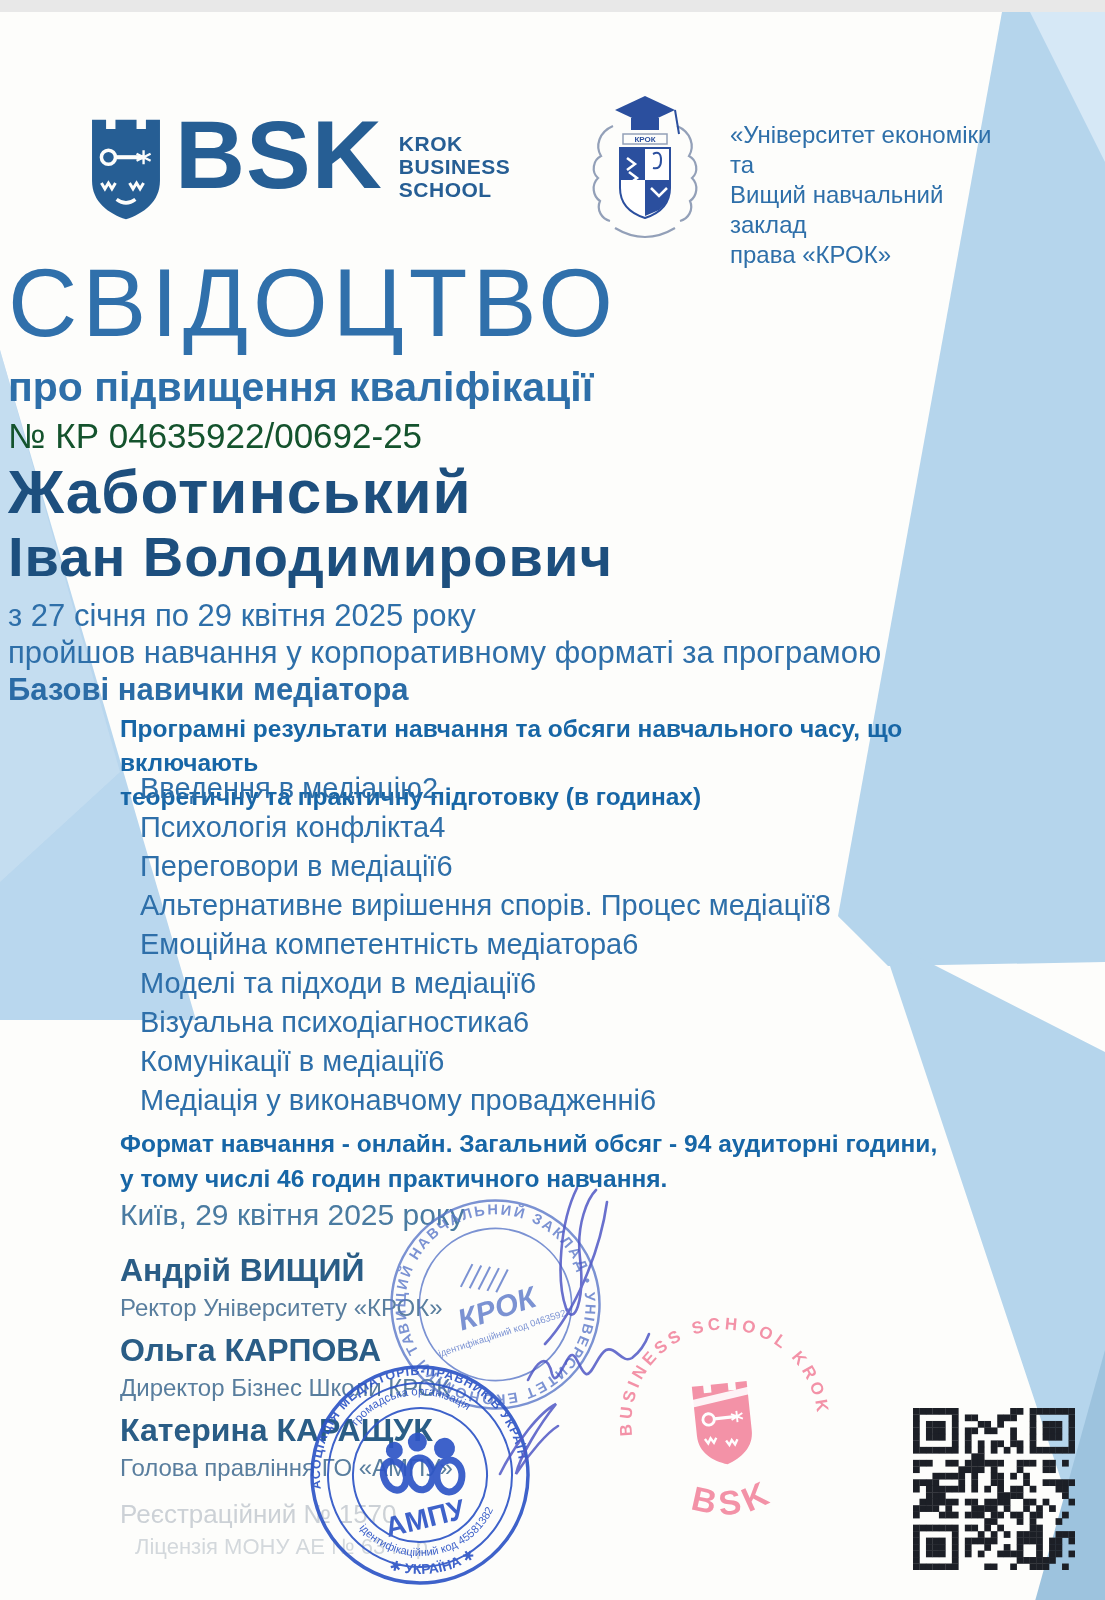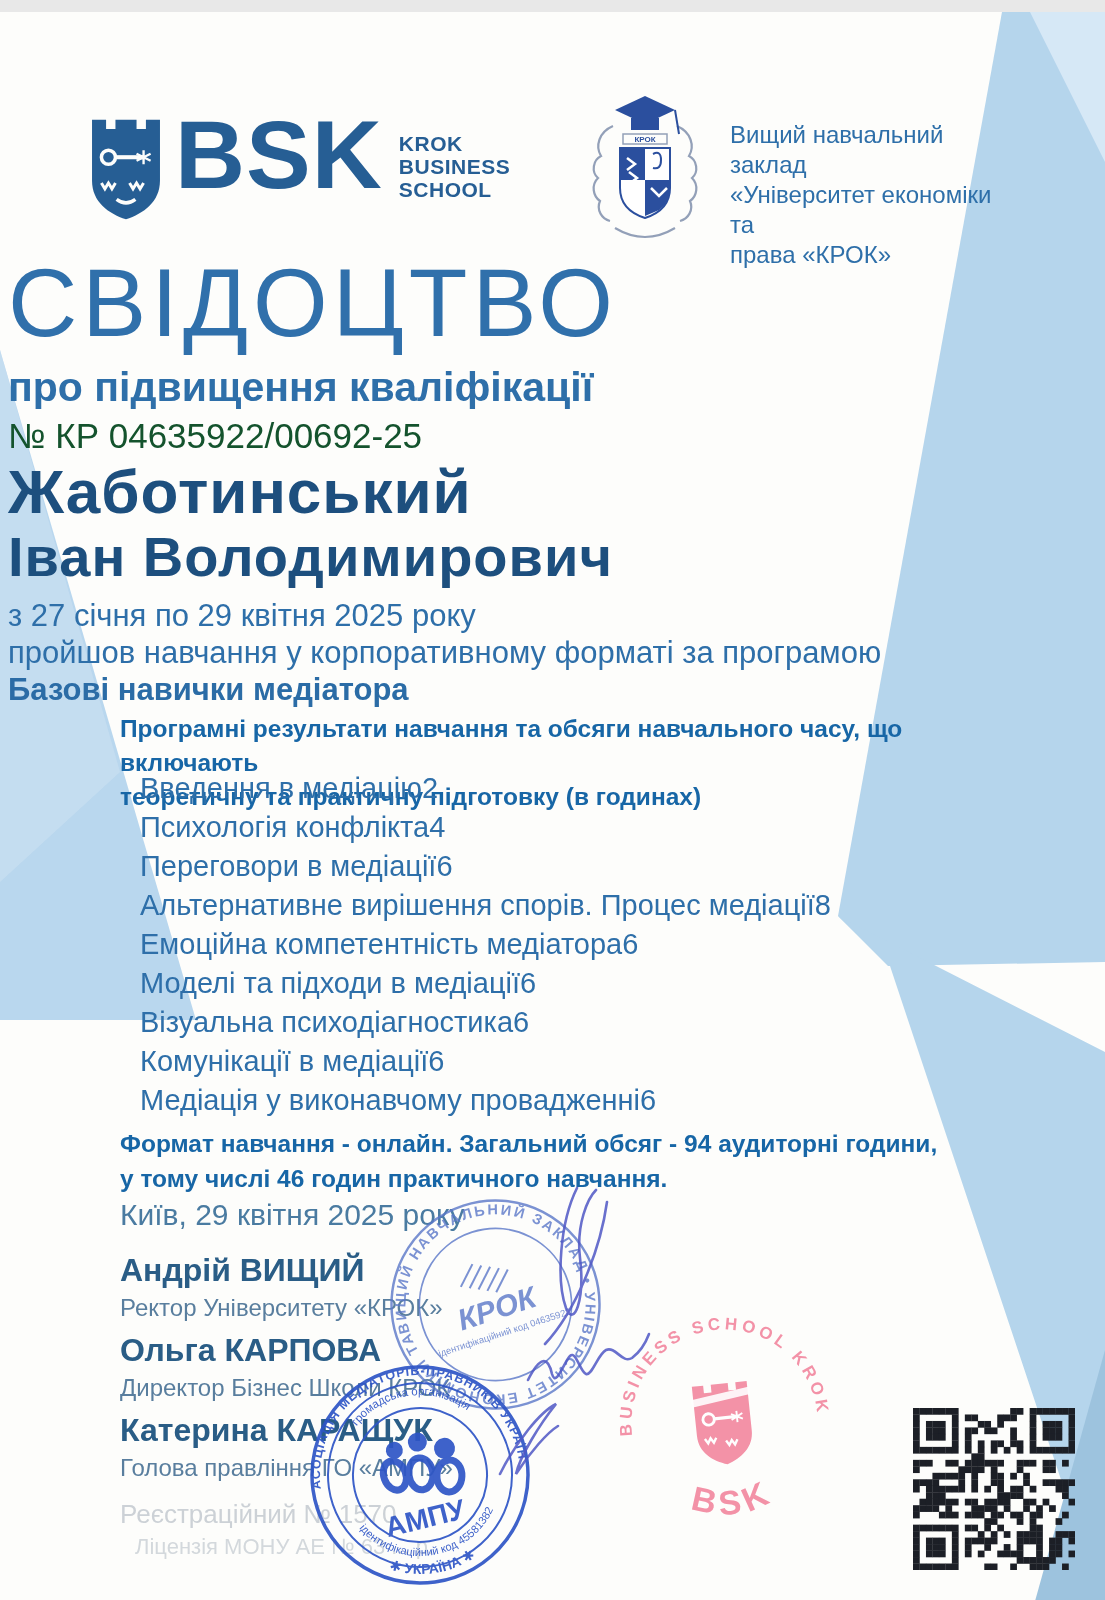--- a/index.html
+++ b/index.html
@@ -105,22 +105,22 @@
 
     <path d="M45,60 h50 v40 q0,22 -25,30 q-25,-8 -25,-30 z" fill="#ffffff" stroke="#2b4f9e" stroke-width="2"></path>
     <path d="M45,60 h25 v32 h-25 z" fill="#2b4f9e"></path>
     <path d="M70,92 h25 v8 q0,14 -11,22 l-14,6 z" fill="#2b4f9e"></path>
     <path d="M52,70 l8,6 l-8,6 M54,84 l8,6 l-8,6" stroke="#ffffff" stroke-width="2.5" fill="none"></path>
     <path d="M78,66 q8,-4 8,6 q0,10 -8,8 M82,92 l0,14" stroke="#2b4f9e" stroke-width="2" fill="none"></path>
     <path d="M76,100 l8,8 l8,-8" stroke="#ffffff" stroke-width="2.5" fill="none"></path>
   </svg>
 
   <div class="abs univ-name">
+    <div>«Університет економіки та</div>
     <div>Вищий навчальний заклад</div>
-    <div>«Університет економіки та</div>
     <div>права «КРОК»</div>
   </div>
 
   <div class="abs ctr title-main">СВІДОЦТВО</div>
   <div class="abs ctr title-sub">про підвищення кваліфікації</div>
   <div class="abs ctr title-num">№ КР 04635922/00692-25</div>
   <div class="abs ctr surname">Жаботинський</div>
   <div class="abs ctr givennames">Іван Володимирович</div>
   <div class="abs ctr period">з 27 січня по 29 квітня 2025 року</div>
   <div class="abs ctr format-line">пройшов навчання у корпоративному форматі за програмою</div>

